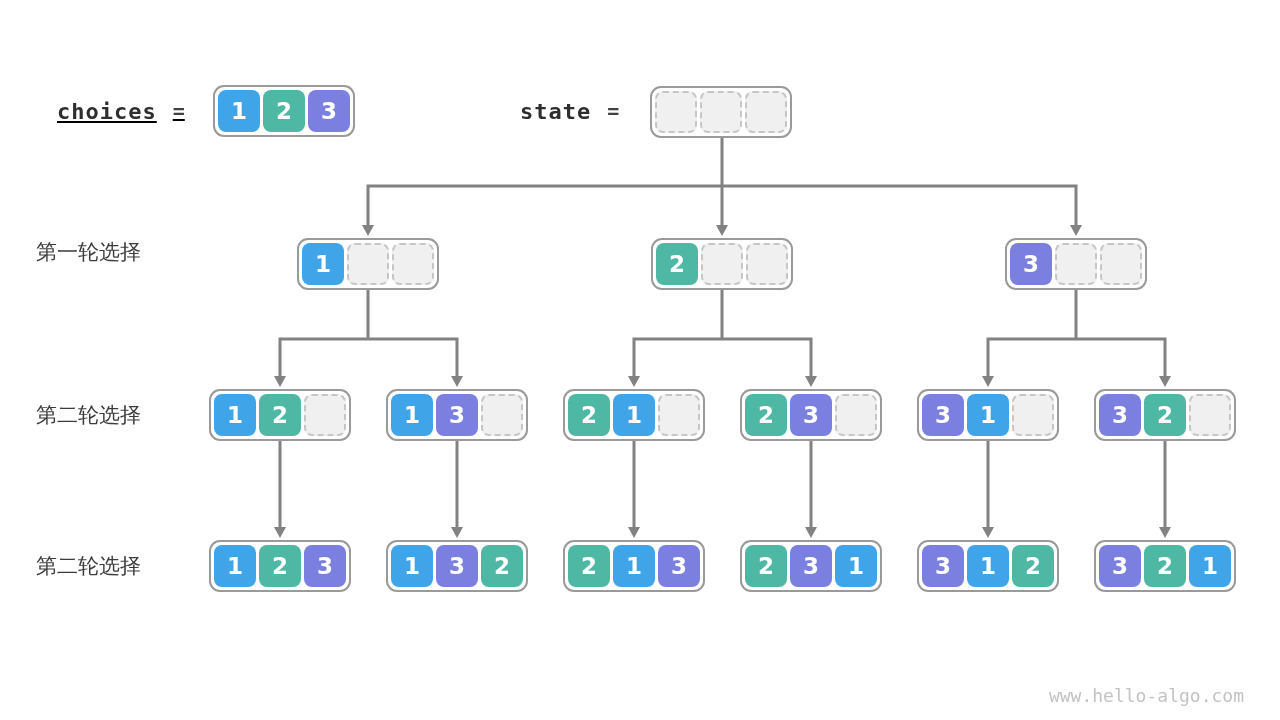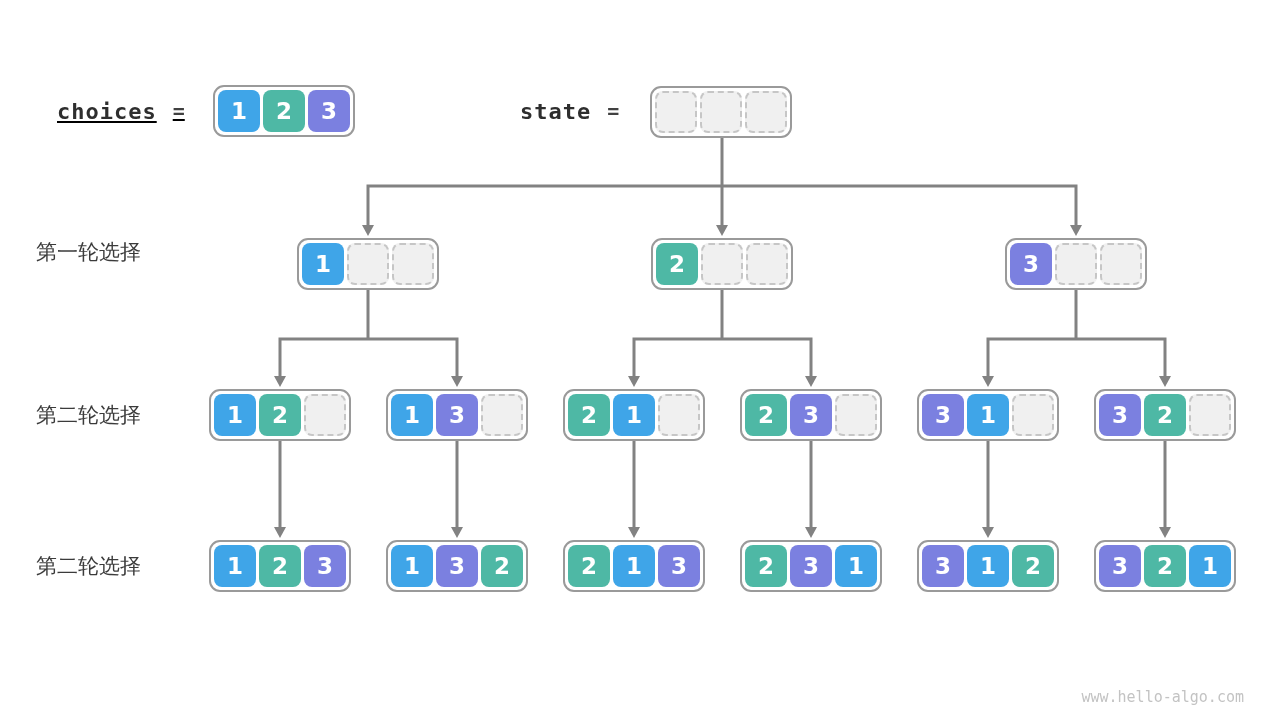--- a/index.html
+++ b/index.html
@@ -19,21 +19,21 @@
     width:42px;height:42px;border-radius:8px;display:flex;align-items:center;justify-content:center;
     color:#fff;font-family:"DejaVu Sans",sans-serif;font-weight:700;font-size:23px;box-sizing:border-box;
   }
   .cell.empty{background:#f0f0f0;border:2px dashed #c6c6c6;}
   .row-label{
     position:absolute;left:36px;font-size:21px;line-height:30px;color:#3b3b3b;
     font-family:"Liberation Sans",sans-serif;
   }
   .watermark{
     position:absolute;right:36px;bottom:14px;font-family:"DejaVu Sans Mono",monospace;
-    font-size:15px;color:#c3c3c3;
+    font-size:18px;color:#c3c3c3;
   }
 </style>
 </head>
 <body>
 
 <div class="canvas">
   <svg id="connectors" viewBox="0 0 1280 720">
       <path d="M722 138V186M366.5 186H1077.5M368 186V226M722 186V226M1076 186V226M368 290V339M278.5 339H458.5M280 339V377M457 339V377M722 290V339M632.5 339H812.5M634 339V377M811 339V377M1076 290V339M986.5 339H1166.5M988 339V377M1165 339V377M280 441V528M457 441V528M634 441V528M811 441V528M988 441V528M1165 441V528" stroke="#828282" stroke-width="3" fill="none"></path>
       <polygon points="362,225 374,225 368,236" fill="#828282"></polygon>
       <polygon points="716,225 728,225 722,236" fill="#828282"></polygon>

